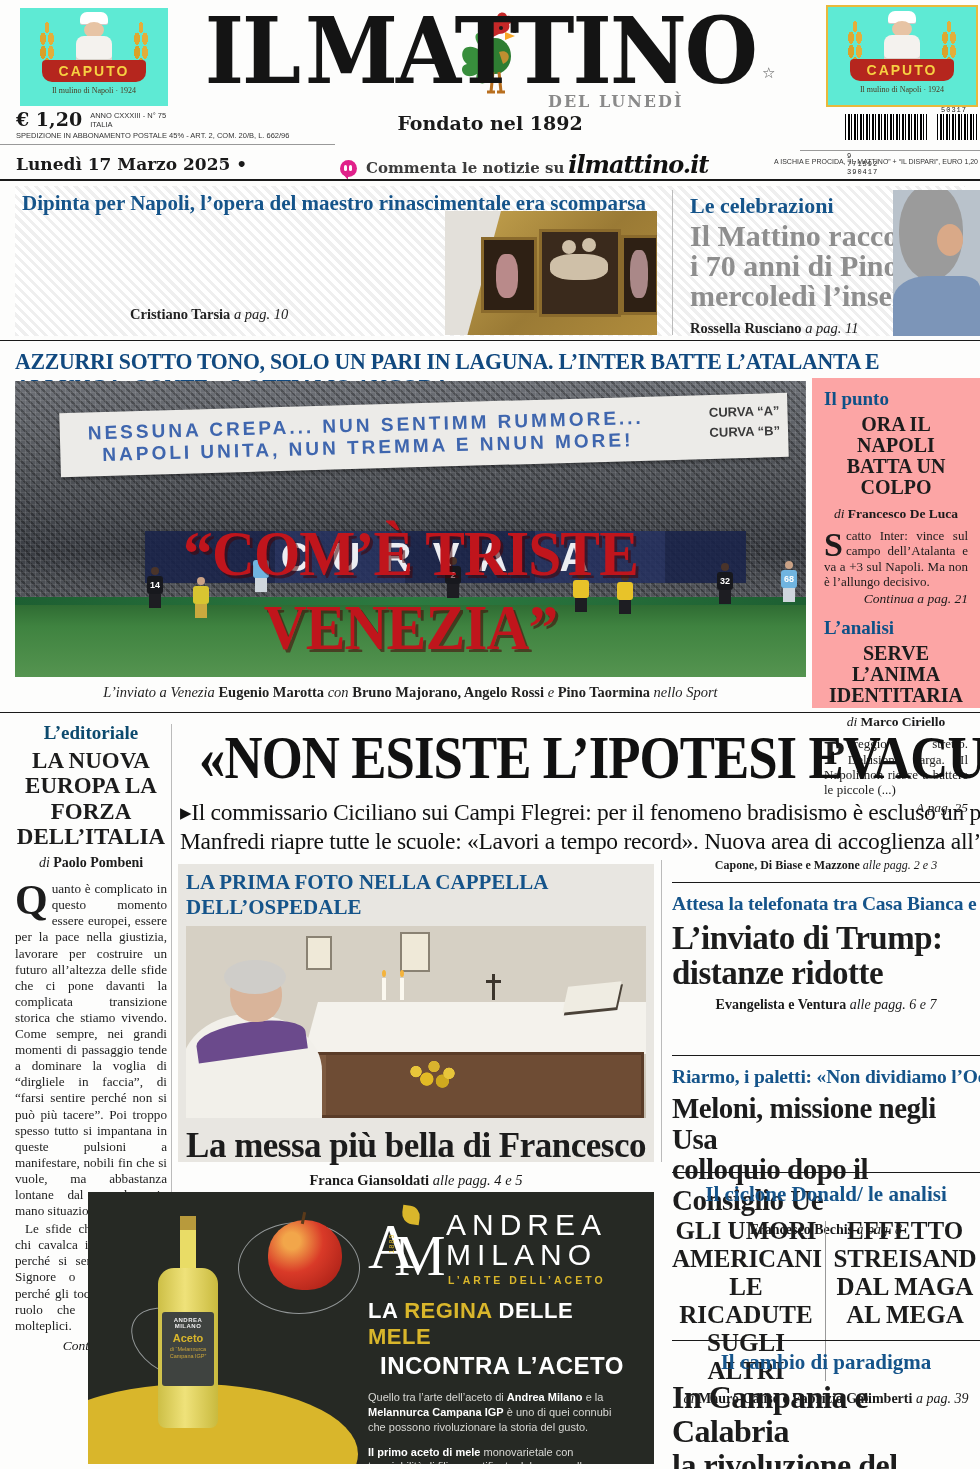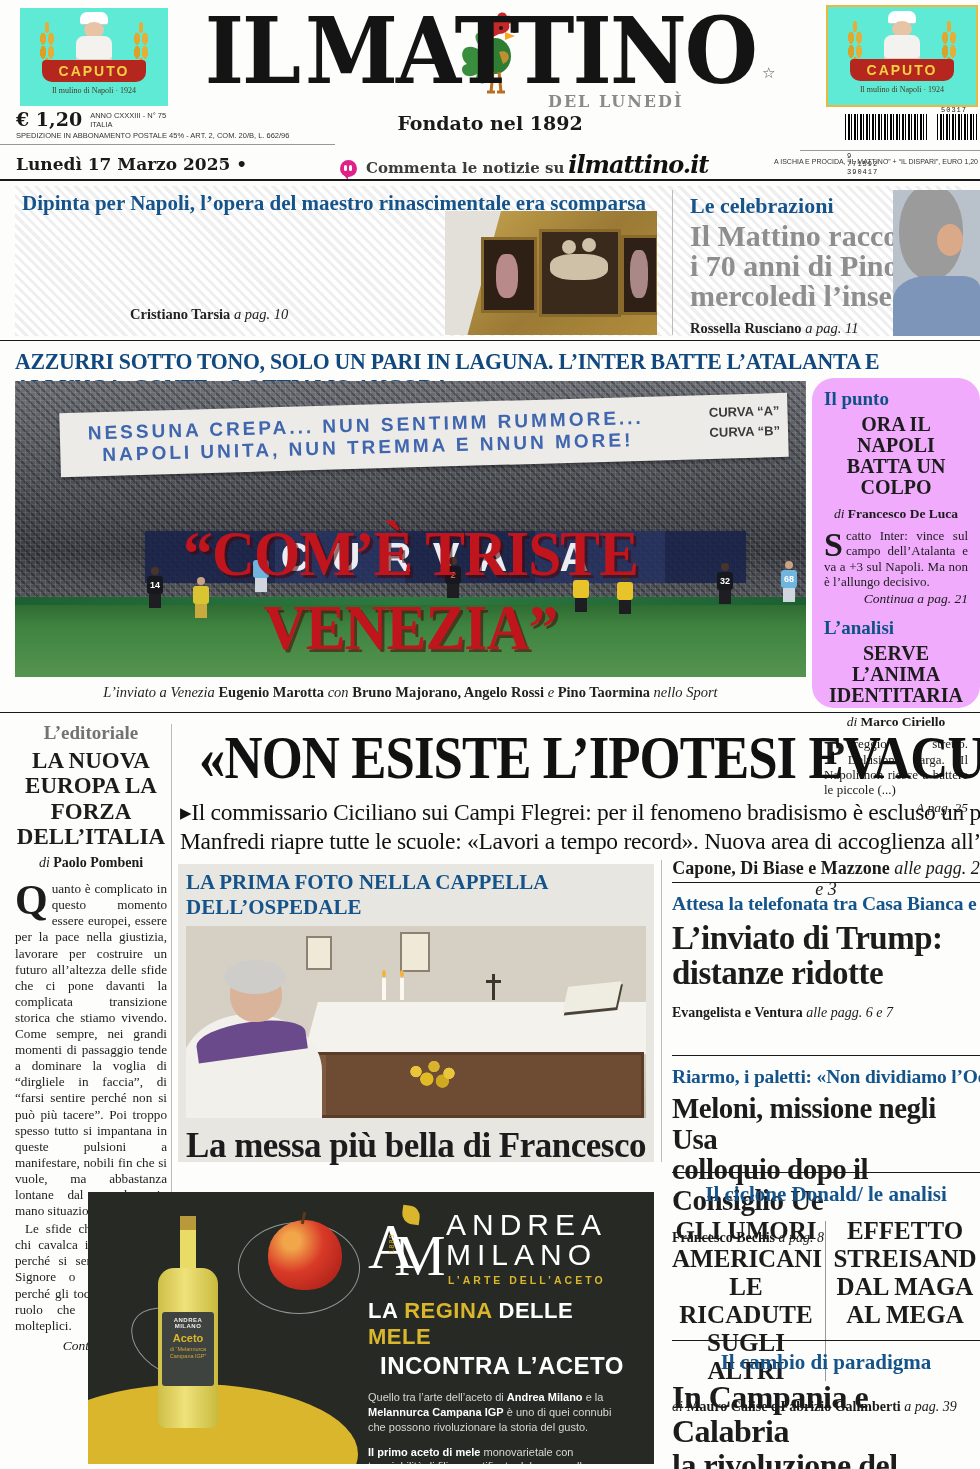--- a/index.html
+++ b/index.html
@@ -88,32 +88,32 @@
   .player .head.dark{background:#4a342a;}
   .player .torso{width:16px;height:18px;margin:1px auto 0;border-radius:3px;text-align:center;
      font-family:"Liberation Sans",sans-serif;font-weight:bold;font-size:9px;color:#fff;line-height:18px;}
   .player .legs{width:12px;height:14px;margin:0 auto;background:#1d1d22;}
   .kit-dark{background:#17181d;} .kit-sky{background:#70b4e0;} .kit-gk{background:#d8c531;color:#222;}
   .kit-vest{background:#e8c329;}
   .red-hl{position:absolute;left:0;bottom:12px;width:100%;text-align:center;font-weight:bold;font-size:64px;
      color:#c0151c;letter-spacing:-1px;text-shadow:3px 3px 0 rgba(70,4,6,.55);transform:scaleX(.93);}
   .caption{position:absolute;left:15px;top:684px;width:791px;text-align:center;font-size:14.5px;color:#222;}
 
-  .sidebar{position:absolute;left:812px;top:378px;width:168px;height:330px;background:#f0abfc;
-     padding:10px 12px;box-sizing:border-box;border-radius:22px;}
+  .sidebar{position:absolute;left:812px;top:378px;width:168px;height:330px;background:#fca5a5;
+     padding:10px 12px;box-sizing:border-box;}
   .sb-label{font-weight:bold;font-size:19px;color:#0e5187;}
   .sb-hl{font-weight:bold;font-size:20px;line-height:1.05;text-align:center;color:#1c1c1c;margin-top:4px;}
   .sb-byline{text-align:center;font-size:13.5px;margin-top:8px;}
   .sb-body{font-size:13px;line-height:1.18;text-align:justify;margin-top:6px;color:#1c1c1c;}
   .dropcap{float:left;font-weight:bold;font-size:34px;line-height:.8;padding:3px 3px 0 0;color:#1c1c1c;}
   .sb-more{font-style:italic;text-align:right;font-size:13.5px;margin-top:2px;}
 
   
   .edit-col{position:absolute;left:15px;top:722px;width:152px;}
-  .edit-label{font-weight:bold;font-size:19px;color:#737373;text-align:center;}
+  .edit-label{font-weight:bold;font-size:19px;color:#0c4a6e;text-align:center;}
   .edit-hl{font-weight:bold;font-size:23px;line-height:1.1;text-align:center;margin-top:4px;color:#1c1c1c;}
   .edit-byline{text-align:center;font-size:14px;margin-top:6px;}
   .edit-body{font-size:13.2px;line-height:1.22;text-align:justify;margin-top:10px;color:#1c1c1c;}
   .edit-body.p2{text-indent:10px;margin-top:2px;}
   .edit-more{font-style:italic;text-align:right;font-size:13.5px;margin-top:4px;}
   .dropcap-big{float:left;font-weight:bold;font-size:42px;line-height:.75;padding:4px 4px 0 0;}
 
   
   .main-hl{position:absolute;left:178px;top:726px;width:802px;text-align:center;}
   .main-hl span{display:inline-block;font-weight:bold;font-size:55px;letter-spacing:-1px;color:#111;
@@ -150,21 +150,21 @@
   .pope-hair{position:absolute;left:46px;top:8px;width:62px;height:34px;border-radius:50%;background:#cfcdc9;}
   .wall-frame{position:absolute;width:22px;height:30px;background:#efe9d8;border:2px solid #8a8273;}
   .pope-hl{font-weight:bold;font-size:35px;text-align:center;color:#1c1c1c;margin-top:8px;letter-spacing:-.5px;}
   .pope-byline{text-align:center;font-size:14.5px;margin-top:6px;}
 
   
   .rc{position:absolute;left:672px;width:308px;}
   .rc-kicker{font-weight:bold;font-size:19.5px;color:#15548a;letter-spacing:-.2px;white-space:nowrap;}
   .rc-hl{font-weight:bold;font-size:33px;line-height:1.06;color:#1c1c1c;letter-spacing:-.5px;}
   .rc-hl.sm{font-size:29px;}
-  .rc-byline{font-size:14px;margin-top:14px;}
+  .rc-byline{text-align:center;font-size:14px;margin-top:6px;}
   .rc-label{font-weight:bold;font-size:21px;color:#15548a;text-align:center;}
   .ana-col{width:148px;text-align:center;font-weight:bold;font-size:25px;line-height:1.12;color:#1c1c1c;}
 
   
   .ad{position:absolute;left:88px;top:1192px;width:566px;height:272px;background:#262924;overflow:hidden;
       font-family:"Liberation Sans",sans-serif;}
   .ad-ellipse{position:absolute;left:-60px;bottom:-60px;width:330px;height:140px;border-radius:50%;background:#d9b62b;}
   .bottle{position:absolute;left:68px;top:24px;width:64px;height:220px;}
   .bottle-cap{position:absolute;left:24px;top:0;width:16px;height:16px;background:#b89a3c;}
   .bottle-neck{position:absolute;left:24px;top:14px;width:16px;height:46px;background:#e9dc66;}
@@ -463,25 +463,28 @@
       <div class="book"></div>
       <div class="flowers"></div>
       <div class="pope-fig">
         <div class="pope-robe"></div>
         <div class="pope-stole"></div>
         <div class="pope-head"></div>
         <div class="pope-hair"></div>
       </div>
     </div>
     <div class="pope-hl">La messa più bella di Francesco</div>
+    <div class="pope-byline">
+      <b>Franca Giansoldati</b> <i>alle pagg. 4 e 5</i>
+    </div>
   </div>
 
   <div class="vline" style="left:661px;top:860px;height:302px;"></div>
 
-  <div class="rc" style="top:858px;text-align:center;font-size:18px;">
+  <div class="rc" style="top:858px;text-align:center;font-size:12px;">
     <b>Capone, Di Biase e Mazzone</b> <i>alle pagg. 2 e 3</i>
   </div>
   <div class="rule" style="left:672px;top:882px;width:308px;"></div>
 
   <div class="rc" style="top:893px;">
     <div class="rc-kicker">Attesa la telefonata tra Casa Bianca e Cremlino</div>
     <div class="rc-hl" style="margin-top:6px;">
       <span>L’inviato di Trump:</span><br>
       <span>distanze ridotte</span><br>
     </div>

